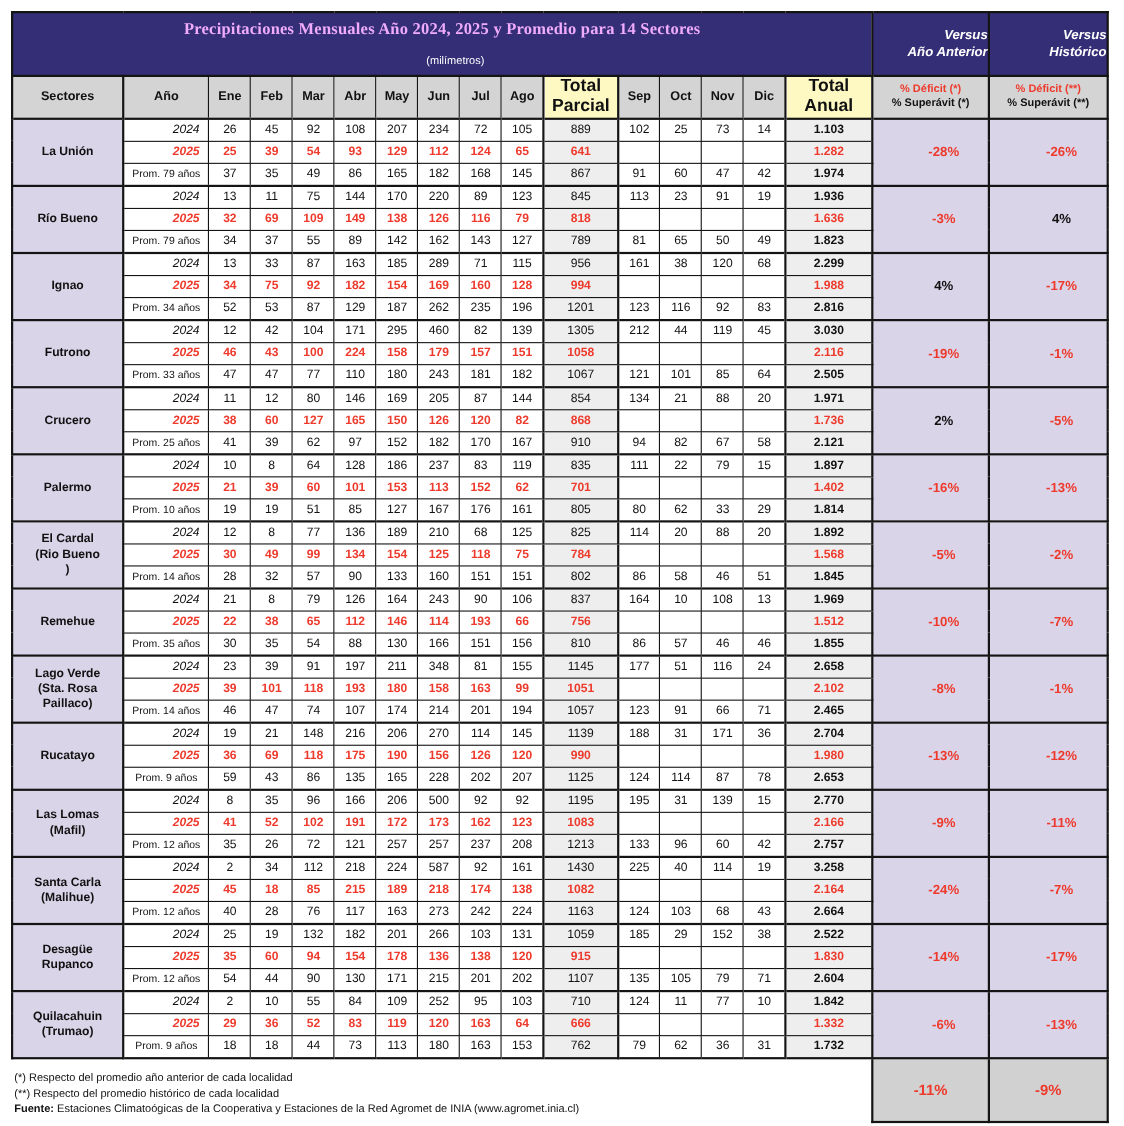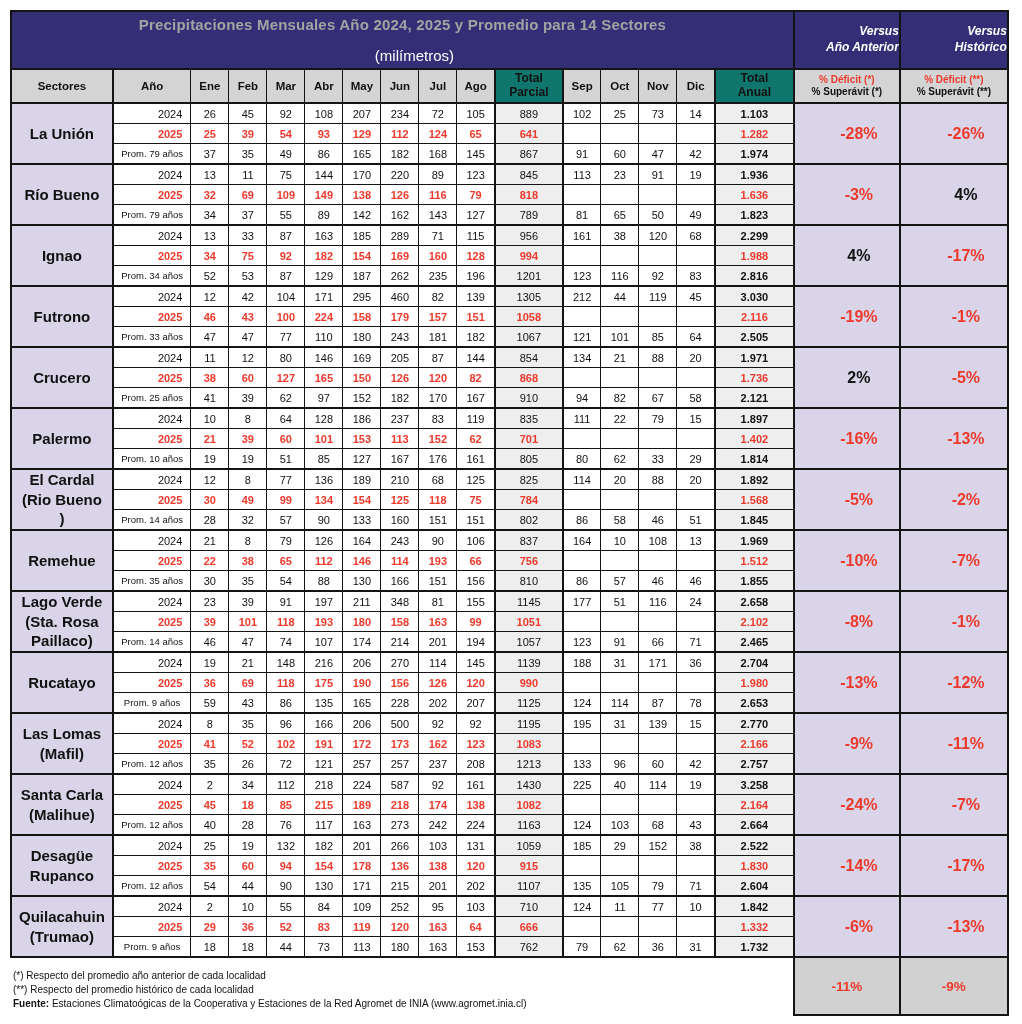--- a/index.html
+++ b/index.html
@@ -10,39 +10,39 @@
     --totbg:#eeeeee;
     --sumgray:#d1d1d1;
     --bd:#141414;
   }
   html,body{margin:0;padding:0;background:#fff;}
   body{font-family:"Liberation Sans","DejaVu Sans",sans-serif;color:#111;}
   .page{width:1022px;height:1024px;box-sizing:border-box;padding:10px 10px 0 10px;background:#fff;overflow:hidden;}
   table{border-collapse:collapse;table-layout:fixed;}
   td{border:1px solid var(--bd);height:19px;font-size:11px;text-align:center;padding:0;background:#fff;overflow:hidden;white-space:nowrap;}
   .title-cell{background:var(--navy);border:2px solid var(--bd);height:56px;}
-  .title{color:#a3a3a3;font-weight:bold;font-size:15px;letter-spacing:.2px;}
-  .subtitle{color:#fff;font-size:15px;margin-top:14px;padding-left:24px;}
+  .title{color:#f0abfc;font-weight:bold;font-size:15px;letter-spacing:.2px;font-family:Liberation Serif, serif;}
+  .subtitle{color:#fff;font-size:10px;margin-top:14px;padding-left:24px;}
   .vs-hdr{background:var(--navy);color:#fff;border:2px solid var(--bd);font-weight:bold;font-style:italic;font-size:12px;line-height:1.3;text-align:right;}
   .hdr{background:var(--hdrgray);font-weight:bold;font-size:11.5px;height:32px;}
-  .hdr-total{background:#0f766e;font-size:12px;line-height:1.15;margin-top:28px;}
+  .hdr-total{background:#fef9c3;font-size:16px;line-height:1.15;margin-top:28px;}
   .vs-col{border:2px solid var(--bd);background:var(--hdrgray);line-height:1.2;}
   .deficit-red{display:block;color:var(--red);font-size:10px;font-weight:bold;}
   .deficit-black{display:block;color:#111;font-size:10px;font-weight:bold;}
-  .sector-cell{background:var(--lavender);border:2px solid var(--bd);font-weight:bold;font-size:15px;white-space:normal;line-height:1.3;padding:0 7px;}
+  .sector-cell{background:var(--lavender);border:2px solid var(--bd);font-weight:bold;font-size:11px;white-space:normal;line-height:1.3;padding:0 18px;}
   .group-top{border-top:2px solid var(--bd);}
   .last-row{border-bottom:2px solid var(--bd);}
   .thickL{border-left:2px solid var(--bd);}
   .thickR{border-right:2px solid var(--bd);}
-  .ano{text-align:right;padding-right:8px;}
+  .ano{text-align:right;padding-right:8px;font-style:italic;}
   .prom-label{font-size:9.5px;}
   .tp{background:var(--totbg);}
   .ta{background:var(--totbg);font-weight:bold;}
   .red{color:var(--red);font-weight:bold;}
-  .vs-cell{background:var(--lavender);border:2px solid var(--bd);font-weight:bold;font-size:16px;color:var(--red);padding-left:24px;}
+  .vs-cell{background:var(--lavender);border:2px solid var(--bd);font-weight:bold;font-size:12px;color:var(--red);padding-left:24px;}
   .vs-cell.positive{color:#111;}
   .sum-cell{background:var(--sumgray);border:2px solid var(--bd);font-weight:bold;font-size:13.5px;color:var(--red);height:56px;}
   .footnote-area{border:none;background:transparent;text-align:left;vertical-align:bottom;font-size:10px;white-space:normal;padding:4px 0 4px 2px;line-height:1.4;}
 </style>
 </head>
 <body>
 
 <div class="page">
   <table>
     <colgroup>

